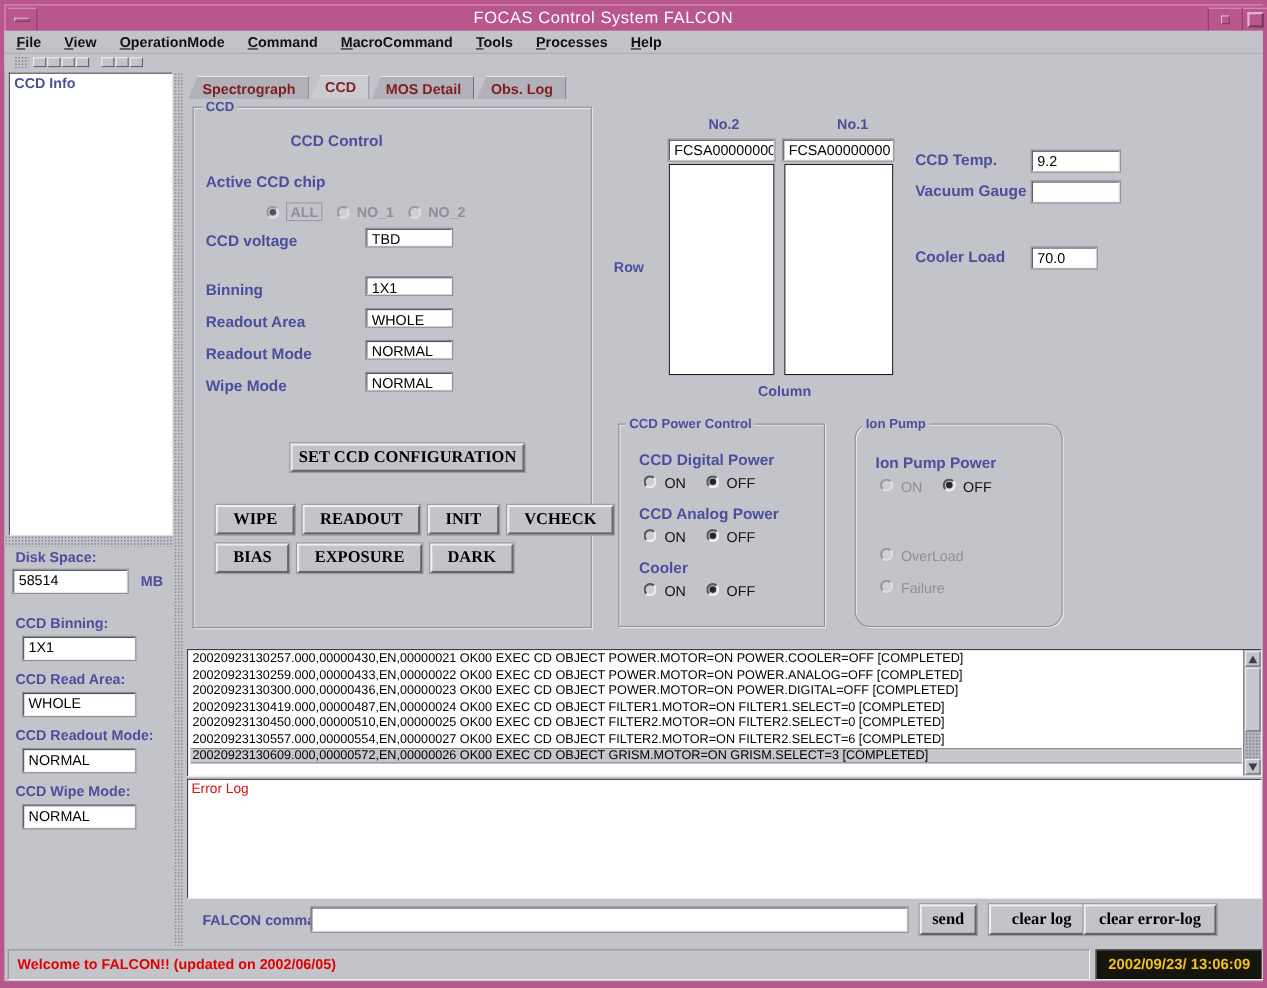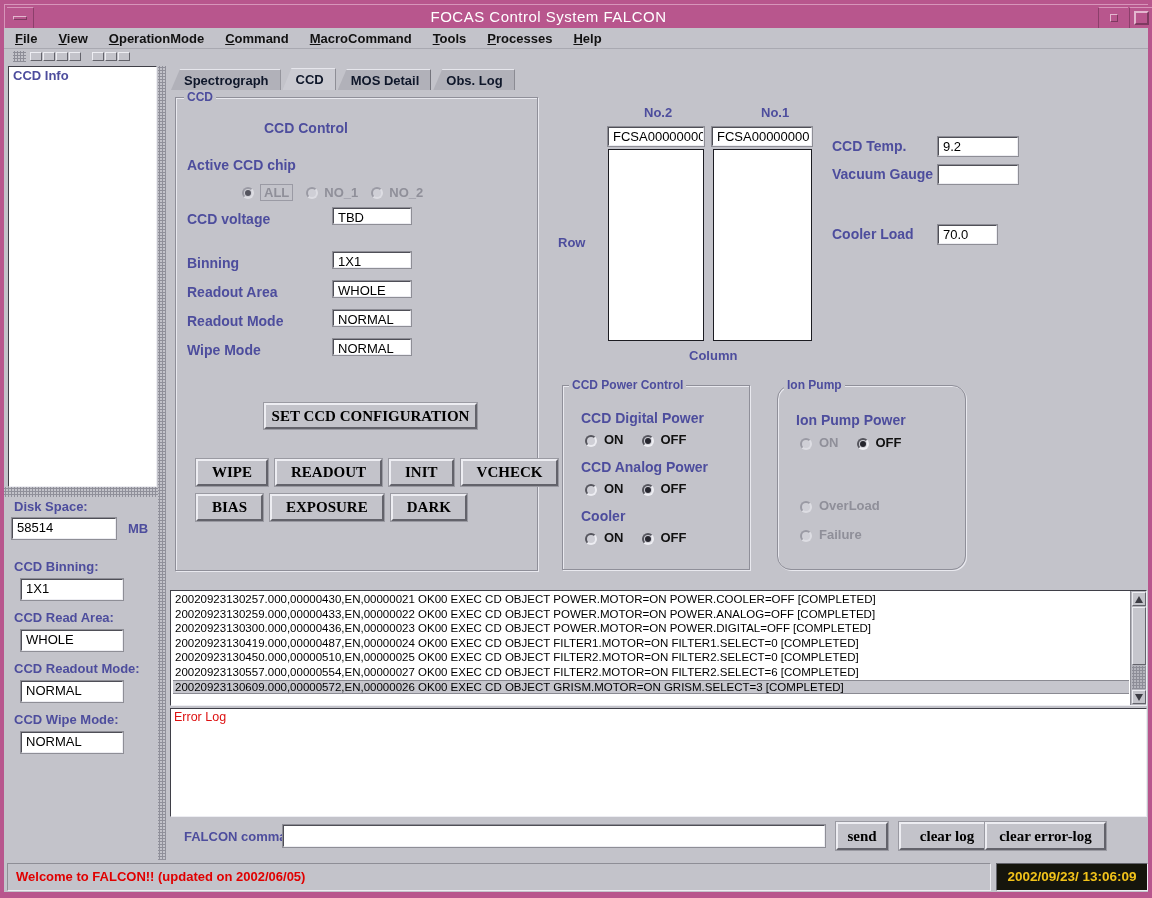--- a/index.html
+++ b/index.html
@@ -55,40 +55,40 @@
          cursor:default; white-space:nowrap; }
   .groupbox { position:absolute; border:1px solid #8f8f99;
               box-shadow:inset 1px 1px 0 #e9e9ef, 1px 1px 0 #e9e9ef; }
   .legend { position:absolute; top:-8px; background:#c3c3ca; padding:0 3px;
             font-size:12px; font-weight:bold; color:#4d4d9d; line-height:14px; }
   .radio { display:inline-block; width:12px; height:12px; border-radius:50%; background:#cfcfd6;
            border:2px solid #55555d; border-bottom-color:#ededf2; border-right-color:#ededf2;
            position:relative; vertical-align:-2px; flex:none; }
   .checked > .radio::after { content:""; position:absolute; left:1px; top:1px; width:6px; height:6px;
            border-radius:50%; background:#26262e; }
-  .ropt { display:inline-flex; align-items:flex-end; gap:7px; font-size:13px; font-weight:bold; color:#111; }
+  .ropt { display:inline-flex; align-items:flex-start; gap:7px; font-size:13px; font-weight:normal; color:#111; }
   .ropt.disabled, .chip-opt.disabled { color:#8f8f99; }
   .ropt.disabled .radio, .chip-opt.disabled .radio { border-color:#9a9aa4; border-bottom-color:#dddde3; border-right-color:#dddde3; }
   .chip-opt.disabled.checked > .radio::after { background:#55555f; }
   .sash { position:absolute; background-color:#c3c3ca;
           background-image:radial-gradient(#90909a 1px, transparent 1.1px); background-size:3px 3px; }
   
   .sidebar-panel { position:absolute; left:8px; top:66px; width:149px; height:421px; background:#fff;
                    border:1px solid #ededf2; border-top-color:#3f3f47; border-left-color:#3f3f47; }
   .ccdinfo-label { position:absolute; left:4px; top:1px; font-size:13px; }
   .disk-label { position:absolute; left:14px; top:499px; font-size:13px; }
   .disk-field { position:absolute; left:12px; top:518px; width:104px; height:21px; }
   .disk-unit { position:absolute; left:128px; top:521px; font-size:13px; }
   .sb-fields { position:absolute; left:12px; top:559px; width:140px; }
   .sb-item { margin-bottom:10px; }
   .sb-item .sb-lb { font-size:13px; margin:0 0 5px 2px; }
   .sb-item .field { margin-left:9px; width:102px; height:21px; }
   
   .tabs { position:absolute; left:171px; top:68px; height:22px; display:flex; gap:2px; align-items:flex-end; }
-  .tab { height:21px; padding:3px 11px 0 13px; background:#b1b1b9; font-size:13px; font-weight:bold; color:#0f172a;
+  .tab { height:21px; padding:3px 11px 0 13px; background:#b1b1b9; font-size:13px; font-weight:bold; color:#7f1d1d;
          clip-path:polygon(9px 0, 100% 0, 100% 100%, 0 100%);
          border-top:1px solid #e6e6ec; border-right:1px solid #74747c; cursor:default; }
   .tab.active { height:22px; background:#cbcbd2; }
   
   .ccd-group { left:175px; top:97px; width:363px; height:474px; }
   .ccd-control-title { position:absolute; left:88px; top:22px; font-size:14px; }
   .chip-label { position:absolute; left:11px; top:59px; font-size:14px; }
   .chip-row { position:absolute; left:66px; top:86px; display:flex; gap:13px; }
   .chip-opt { display:inline-flex; align-items:center; gap:6px; font-size:13px; font-weight:bold; }
   .chip-opt.boxed .opt-label { border:1px solid #9a9aa4; padding:0 3px; }

